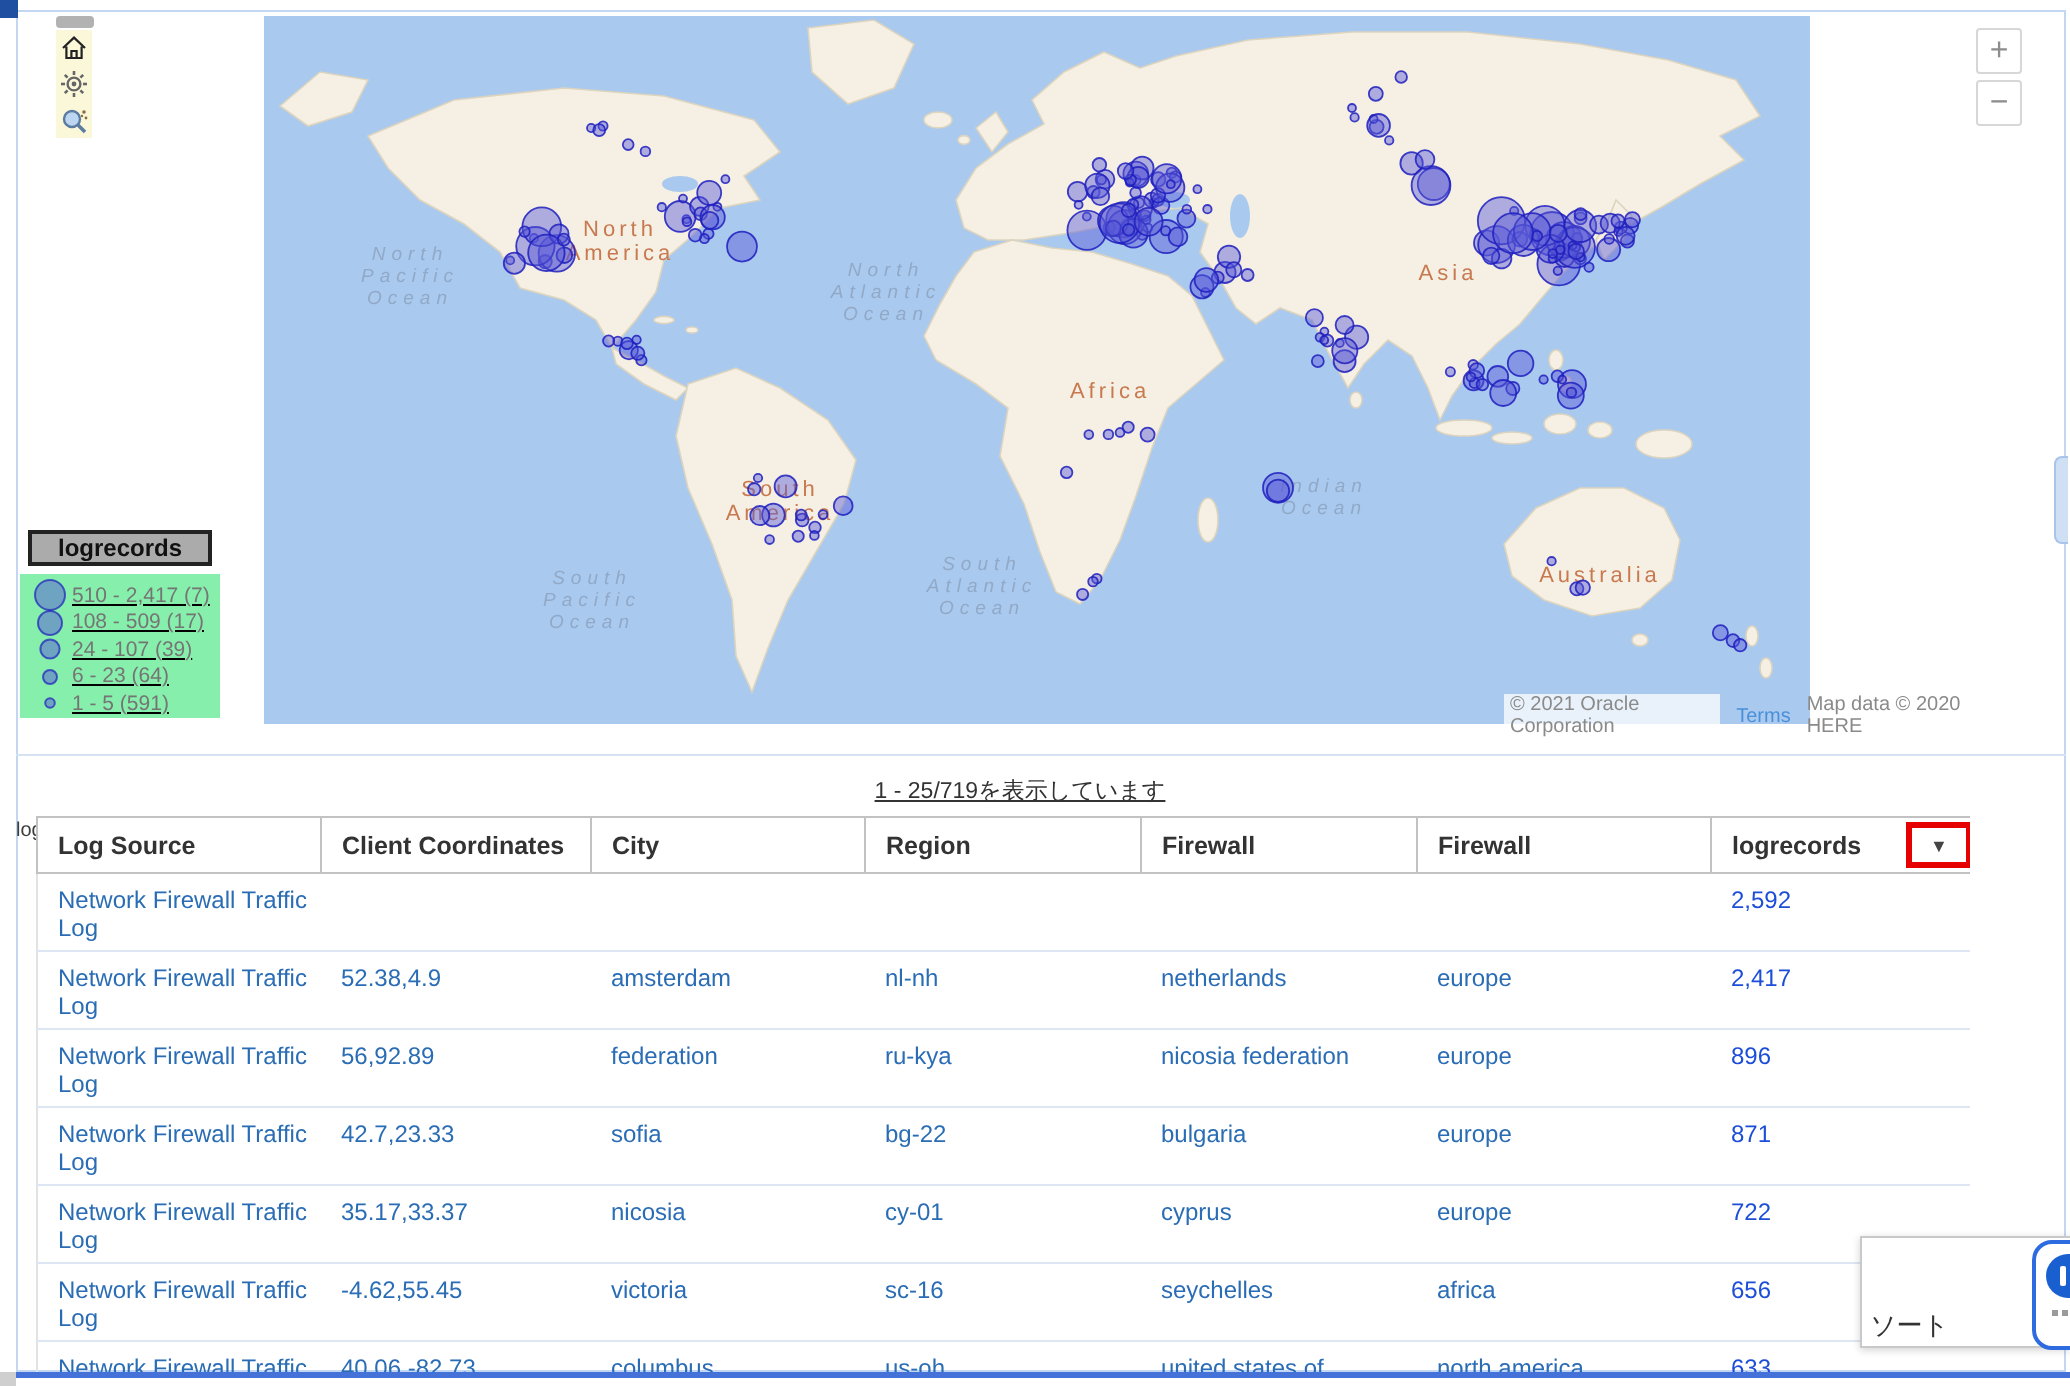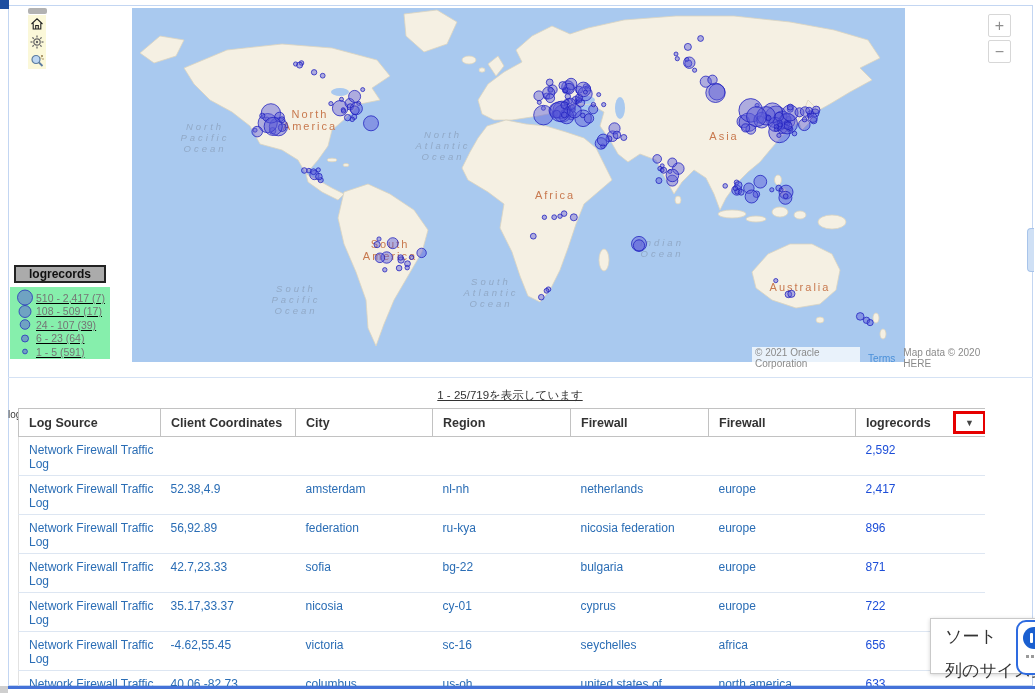--- a/index.html
+++ b/index.html
@@ -63,21 +63,21 @@
   tbody td:first-child { border-left:1px solid #e2e2e2; }
   tbody td:last-child { border-right:1px solid #e2e2e2; }
 
   .red-box { position:absolute; left:935px; top:3px; width:33px; height:23px; border:3px solid #e60000;
              display:flex; align-items:center; justify-content:center; font-size:9px; color:#444;
              background:#fff; cursor:pointer; z-index:5; }
 
   
   .ctx-menu { position:absolute; left:930px; top:618px; width:106px; height:56px; background:#fff;
               border:1px solid #c9c9c9; box-shadow:0 1px 4px rgba(0,0,0,.18); z-index:6; }
-  .ctx-item { padding:6px 0 5px 14px; font-size:17px; color:#333; cursor:pointer; white-space:nowrap; }
+  .ctx-item { padding:6px 0 5px 4px; font-size:13px; color:#333; cursor:pointer; white-space:nowrap;margin-top:29px; }
 
   
   .widget { position:absolute; left:1016px; top:620px; width:34px; height:55px; background:#fff;
             border:2px solid #2e6be0; border-radius:10px; z-index:7; display:flex; flex-direction:column;
             align-items:flex-start; padding:5px 0 0 5px; cursor:pointer; }
   .widget .circ { width:22px; height:22px; border-radius:50%; background:#1a5fd0; position:relative; }
   .widget .circ::before, .widget .circ::after { content:""; position:absolute; top:6px; width:3px; height:10px; background:#fff; border-radius:1px; }
   .widget .circ::before { left:7px; } .widget .circ::after { left:12px; }
   .widget .dots { margin-top:6px; margin-left:3px; display:flex; gap:2px; }
   .widget .dots i { width:3px; height:3px; background:#9a9a9a; }

